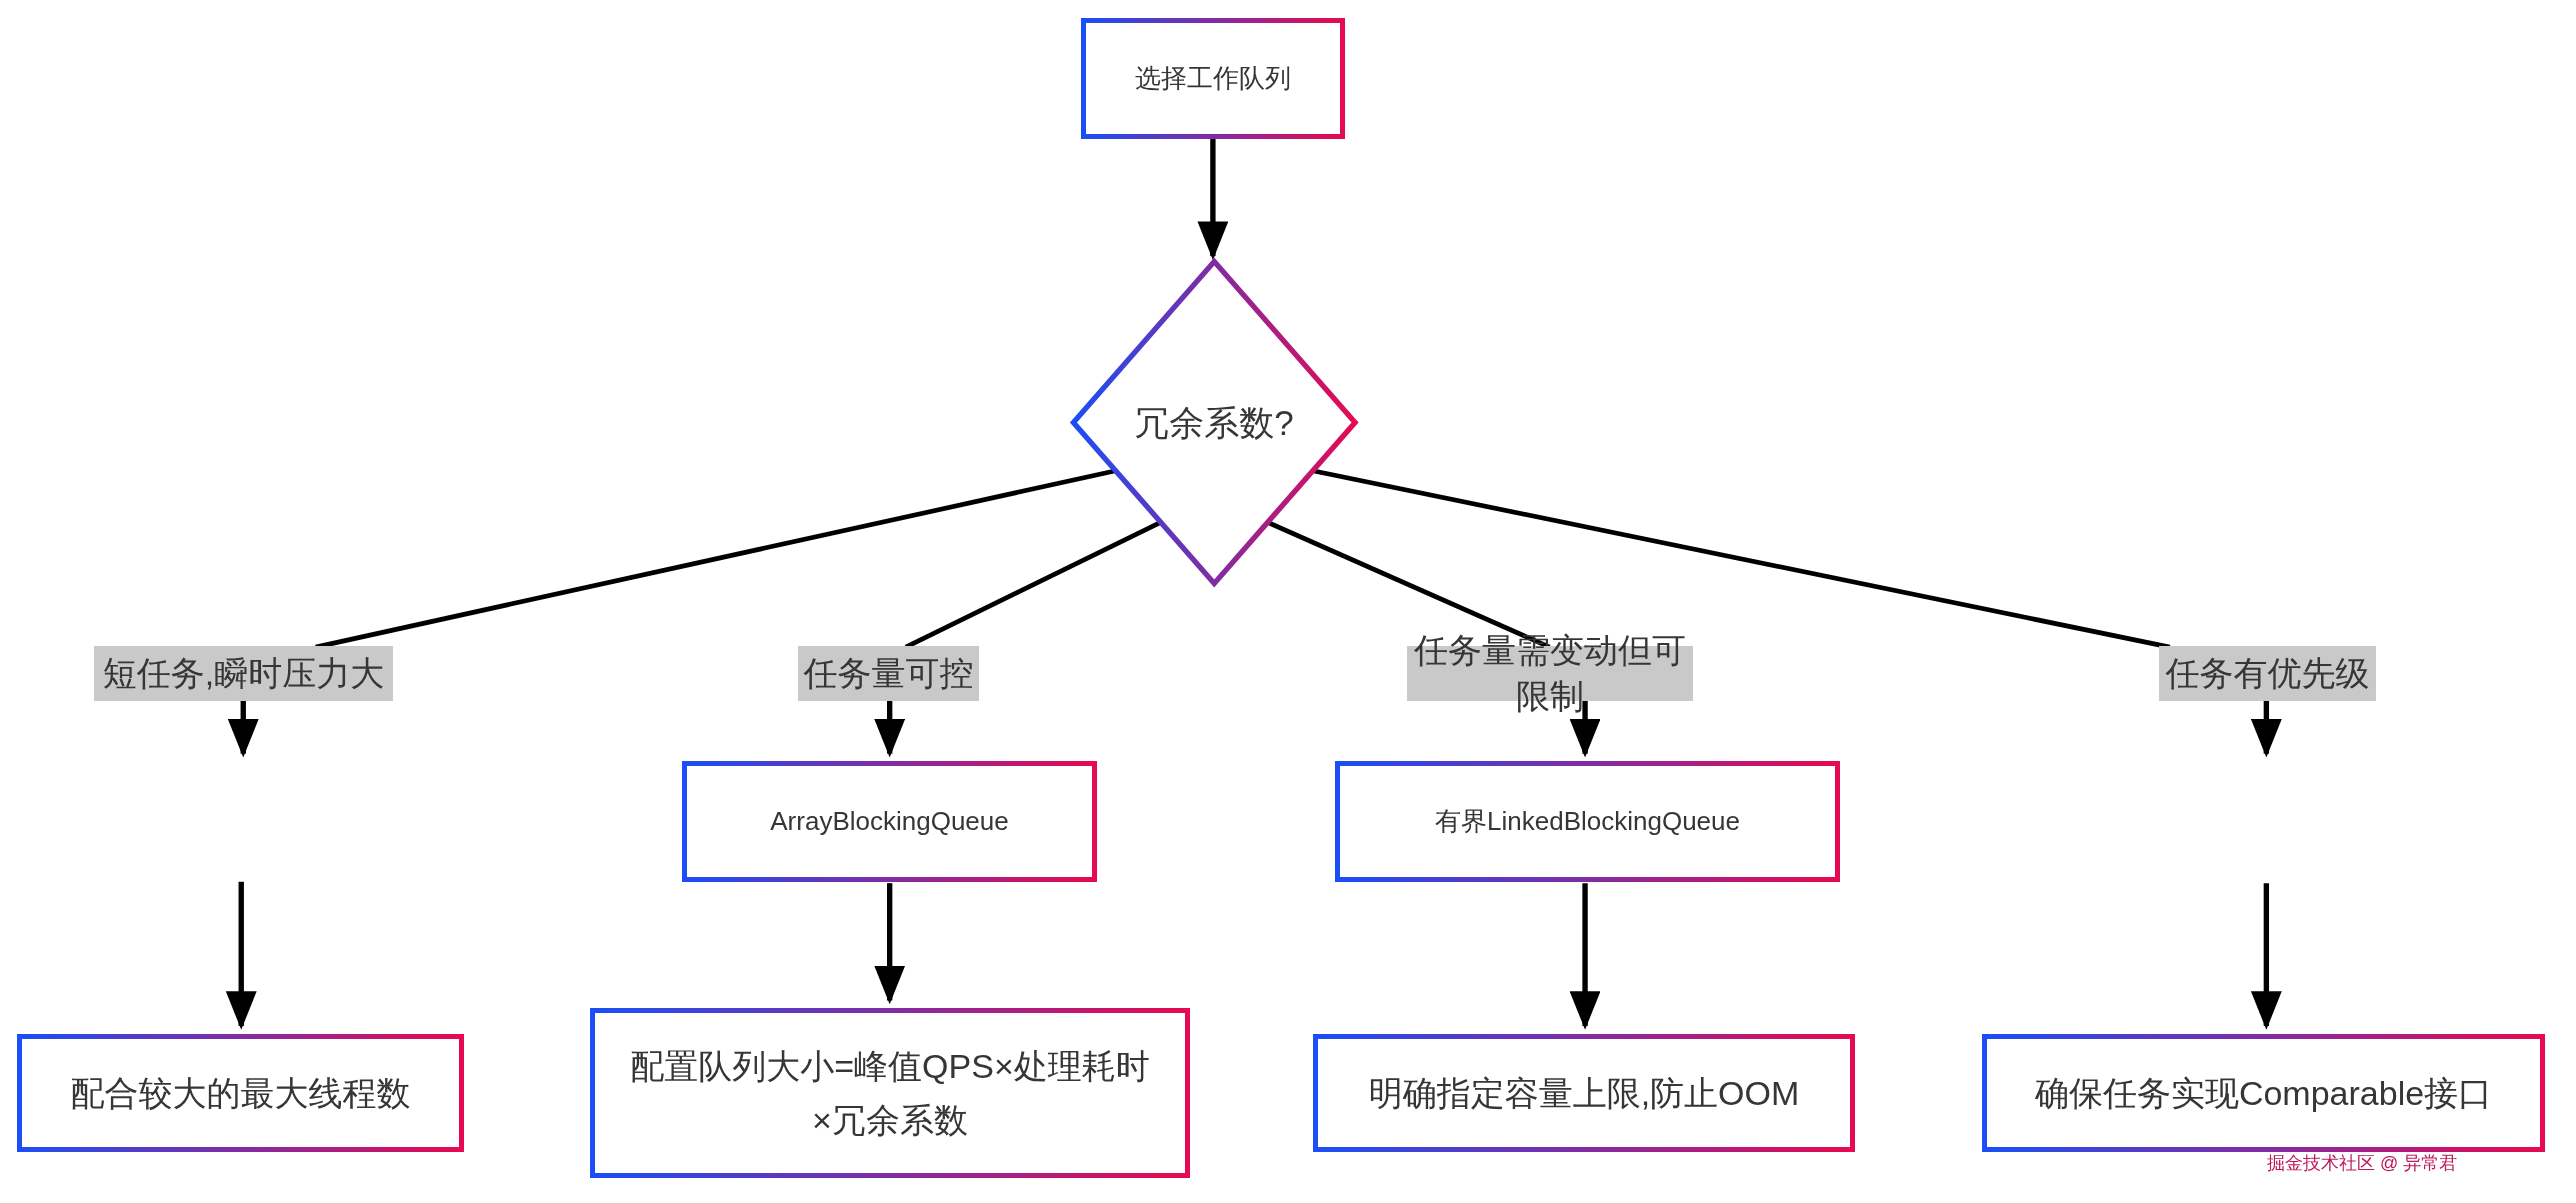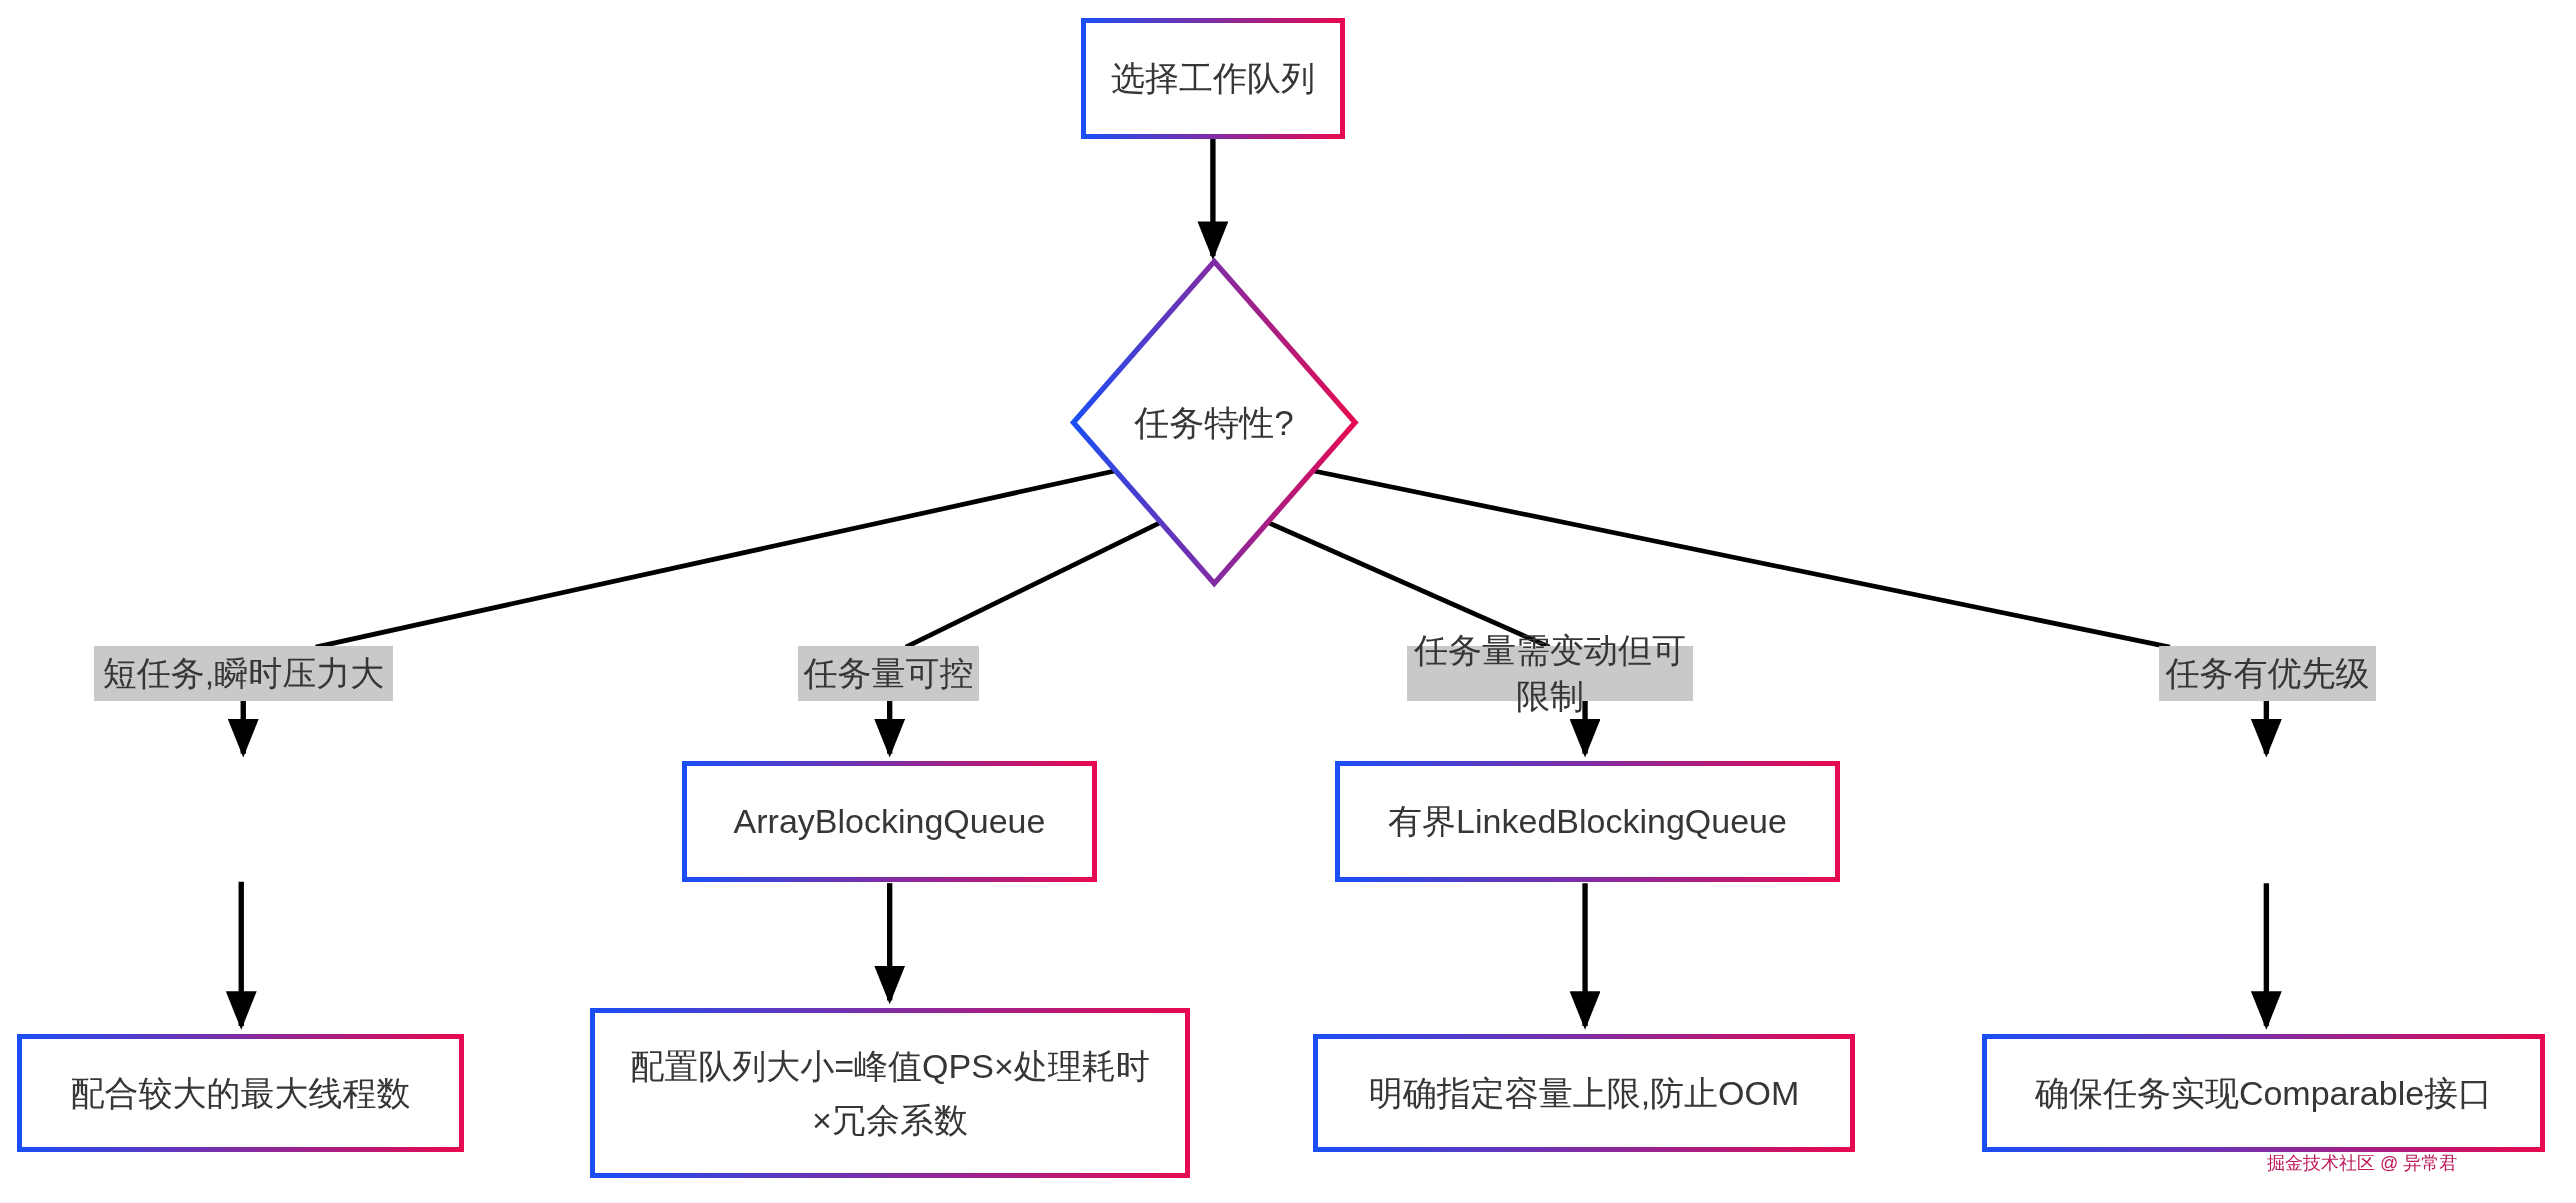--- a/index.html
+++ b/index.html
@@ -12,21 +12,21 @@
   }
   #edges{position:absolute;left:0;top:0;width:2576px;height:1203px;}
   .node{
     position:absolute;
     box-sizing:border-box;
     background:#ffffff;
     border:5.4px solid;
     border-image:linear-gradient(90deg,#1b4ef5 0%,#e60a51 100%) 1;
     display:flex;align-items:center;justify-content:center;
     color:#363636;
-    font-size:34px;
+    font-size:26px;
     text-align:center;
   }
   .advice{font-size:34px;line-height:1.6;padding:0 28px;}
   .elabel{
     position:absolute;
     box-sizing:border-box;
     background:#c9c9c9;
     color:#363636;
     font-size:34px;
     display:flex;align-items:center;justify-content:center;
@@ -81,21 +81,21 @@
     <line x1="2363" y1="1317" x2="2363" y2="1530" stroke="#000" stroke-width="8" marker-end="url(#ah)"></line>
     <line x1="3379" y1="1317" x2="3379" y2="1530" stroke="#000" stroke-width="8" marker-end="url(#ah)"></line>
 
     <polygon points="1810,390 2020,630 1810,870 1600,630" fill="#ffffff" stroke="url(#dg)" stroke-width="8"></polygon>
   </svg>
 
   <div class="node" style="left:1081px;top:18px;width:264px;height:121px;">
     <span>选择工作队列</span>
   </div>
 
-  <div id="diamond-text">任务特性?</div>
+  <div id="diamond-text">冗余系数?</div>
 
   <div class="elabel" style="left:94px;top:646px;width:299px;">短任务,瞬时压力大</div>
   <div class="elabel" style="left:798px;top:646px;width:181px;">任务量可控</div>
   <div class="elabel" style="left:1407px;top:646px;width:286px;">任务量需变动但可限制</div>
   <div class="elabel" style="left:2159px;top:646px;width:217px;">任务有优先级</div>
 
   <div class="node" style="left:682px;top:761px;width:415px;height:121px;">
     <span>ArrayBlockingQueue</span>
   </div>
   <div class="node" style="left:1335px;top:761px;width:505px;height:121px;">

